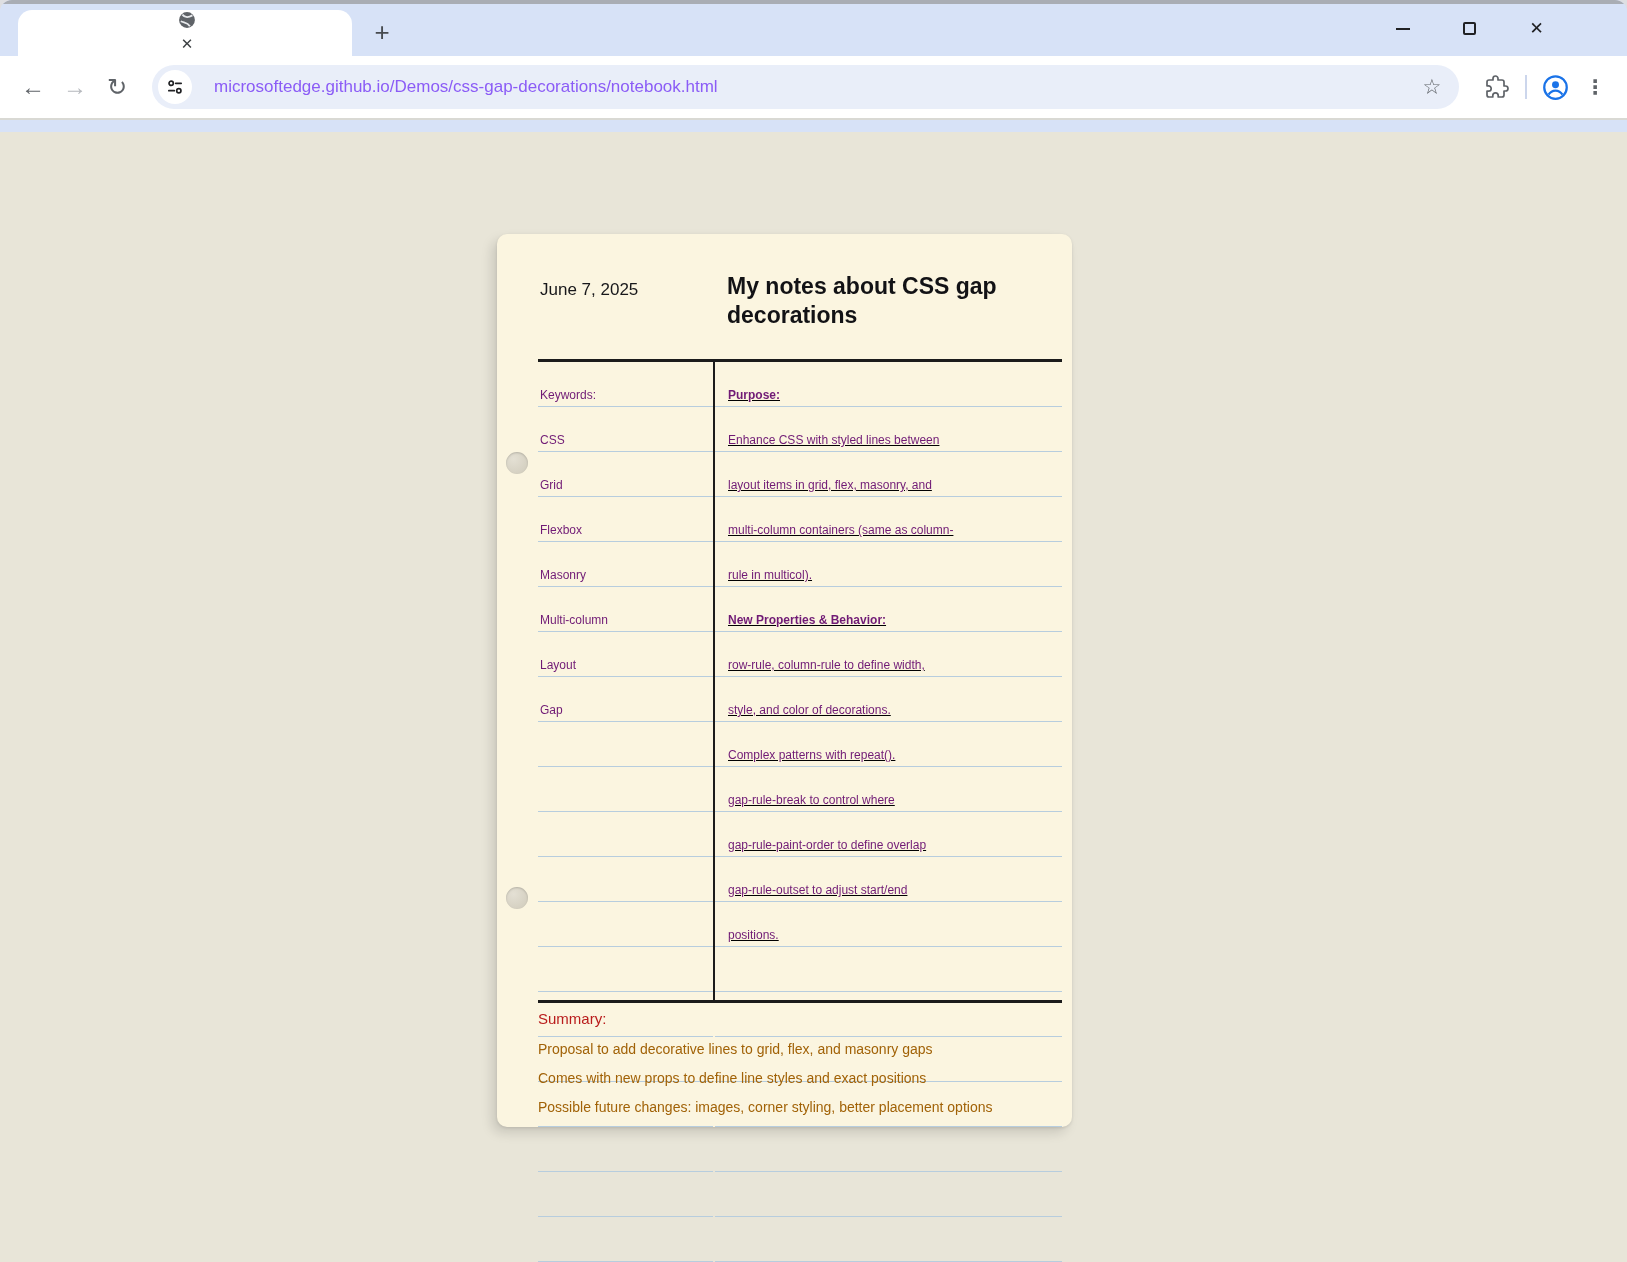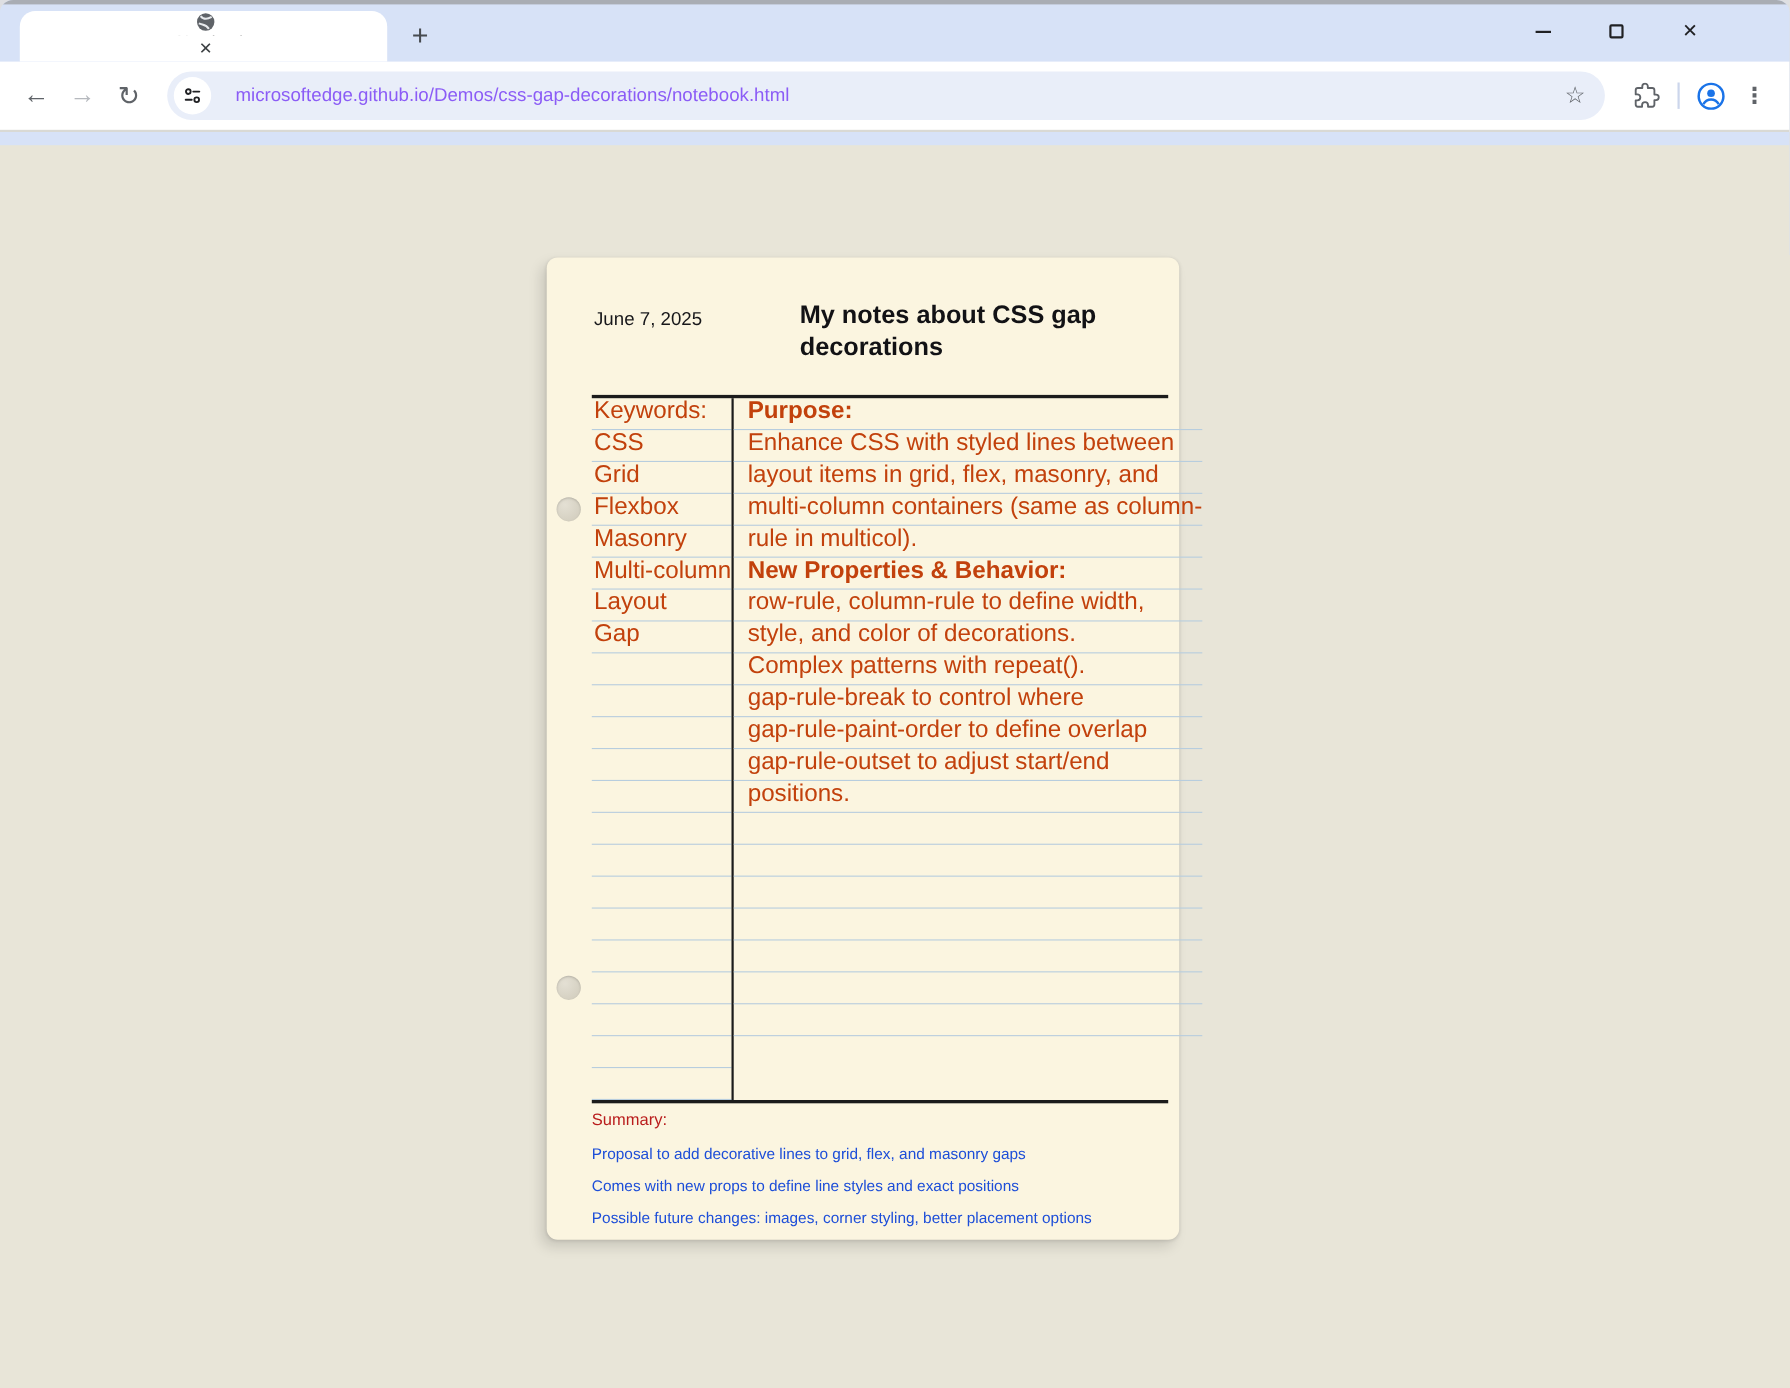--- a/index.html
+++ b/index.html
@@ -57,34 +57,34 @@
           background:#fbf5e0; border-radius:10px;
           box-shadow:-5px 6px 12px rgba(0,0,0,0.13), 0 1px 3px rgba(0,0,0,0.10); }
 
   .note-date { position:absolute; left:43px; top:46px; font-size:17px; color:#17171a; }
   .note-title { position:absolute; left:230px; top:38px; width:332px; font-size:23px;
           font-weight:700; color:#121215; line-height:1.28; }
 
   .note-table { position:absolute; left:41px; top:125px; width:524px; height:644px;
           border-top:3px solid #1b1b1b; border-bottom:3px solid #1b1b1b; display:flex; }
   .col-left  { width:175px; }
-  .col-right { flex:1; border-left:2px solid #1b1b1b; }
-  .trow { height:29px; border-bottom:1px solid #b7cdde; display:flex; align-items:flex-end;
-          padding:0 0 4px 2px; font-size:22px; color:#c2410c; white-space:nowrap; }
+  .col-right { flex:1; border-left:2px solid #1b1b1b;text-decoration:underline; }
+  .trow { height:45px; border-bottom:1px solid #b7cdde; display:flex; align-items:flex-end;
+          padding:0 0 4px 2px; font-size:12px; color:#701a75; white-space:nowrap; }
   .col-right .trow { padding-left:13px; }
   .trow.bold { font-weight:700; }
 
   .punch { position:absolute; left:9px; width:22px; height:22px; border-radius:50%;
           background:radial-gradient(circle at 35% 32%, #e4e0d4, #cfcaba);
           box-shadow:inset 0 1px 2px rgba(0,0,0,0.18); }
   .punch-1 { top:218px; } .punch-2 { top:653px; }
 
   .summary-label { position:absolute; left:41px; top:776px; font-size:15px; color:#b91c1c; }
   .summary-lines { position:absolute; left:41px; top:801px; width:500px; }
-  .summary-line { font-size:14px; line-height:29px; color:#1d4ed8; white-space:nowrap; }
+  .summary-line { font-size:14px; line-height:29px; color:#a16207; white-space:nowrap; }
 </style>
 </head>
 <body>
 
 <div class="window">
   <div class="window-top-edge"></div>
 
   <div class="tabstrip">
     <div class="tab">
       <span class="tab-favicon">

